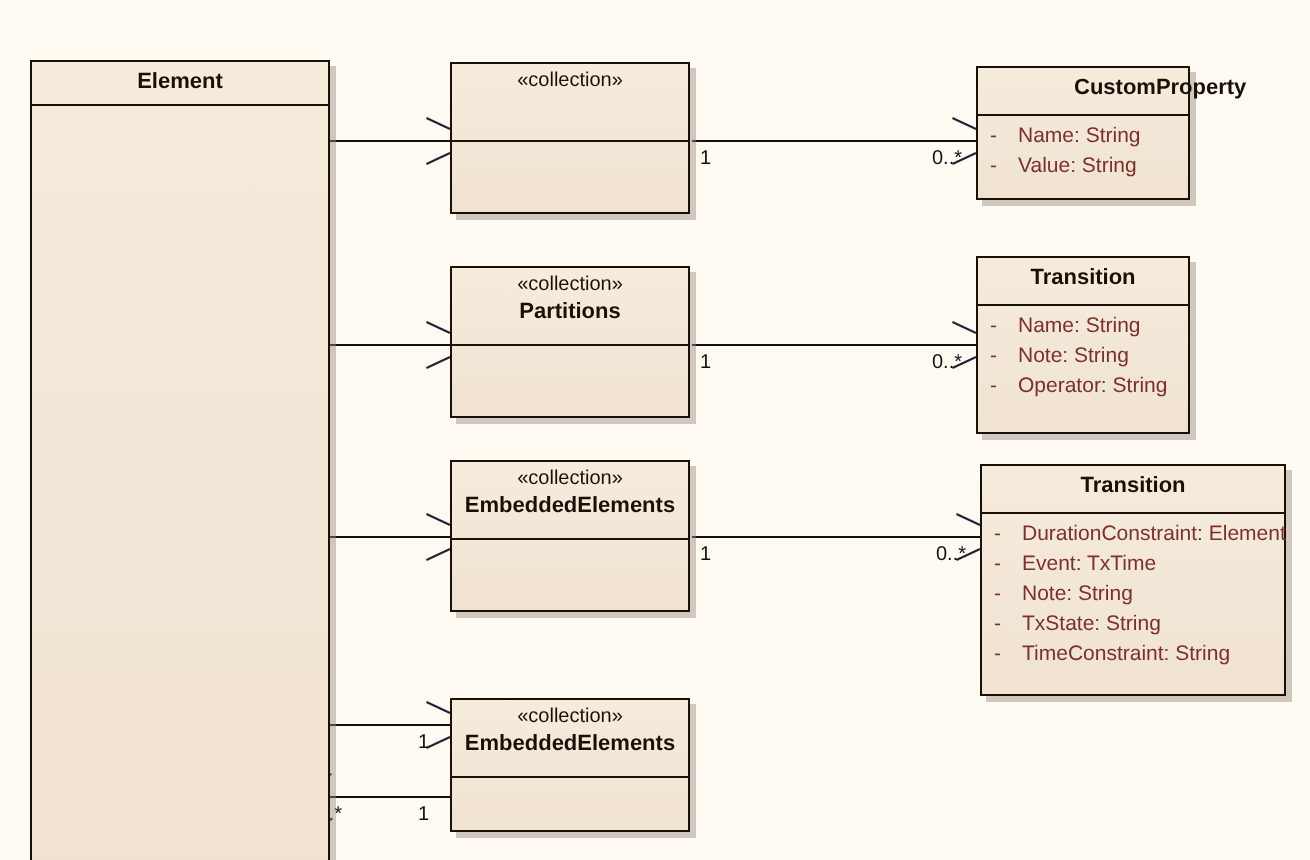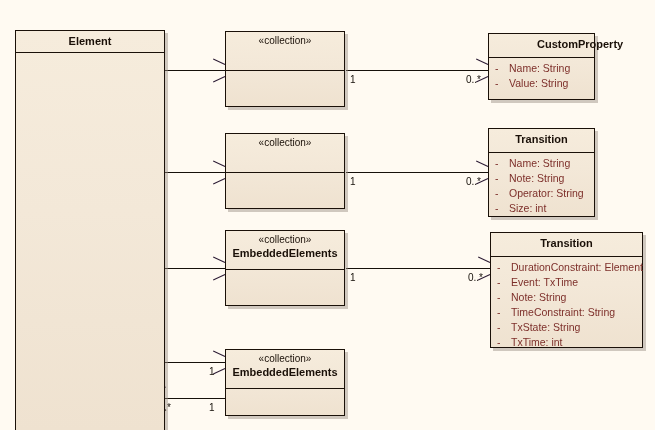--- a/index.html
+++ b/index.html
@@ -145,20 +145,21 @@
   <div class="uml-box" style="left:225px; top:31px; width:120px; height:76px;">
     <div class="uml-header" style="height:39px;">
       <span class="stereo">«collection»</span>
     </div>
     <div class="uml-body empty"></div>
   </div>
 
   <div class="uml-box" style="left:225px; top:133px; width:120px; height:76px;">
     <div class="uml-header" style="height:39px;">
       <span class="stereo">«collection»</span>
+      <span class="cname">Partitions</span>
     </div>
     <div class="uml-body empty"></div>
   </div>
 
   <div class="uml-box" style="left:225px; top:230px; width:120px; height:76px;">
     <div class="uml-header" style="height:39px;">
       <span class="stereo">«collection»</span>
       <span class="cname">EmbeddedElements</span>
     </div>
     <div class="uml-body empty"></div>
@@ -183,31 +184,29 @@
   </div>
 
   <div class="uml-box" style="left:488px; top:128px; width:107px; height:89px;">
     <div class="uml-header" style="height:24px;">
       <span class="cname">Transition</span>
     </div>
     <div class="uml-body">
       <span class="attr-row"><span class="attr-vis">-</span><span class="attr-name">Name:  String</span></span>
       <span class="attr-row"><span class="attr-vis">-</span><span class="attr-name">Note:  String</span></span>
       <span class="attr-row"><span class="attr-vis">-</span><span class="attr-name">Operator:  String</span></span>
-      <span class="attr-row"><span class="attr-vis">-</span><span class="attr-name">Size:  int</span></span>
     </div>
   </div>
 
   <div class="uml-box" style="left:490px; top:232px; width:153px; height:116px;">
     <div class="uml-header" style="height:24px;">
       <span class="cname">Transition</span>
     </div>
     <div class="uml-body">
       <span class="attr-row"><span class="attr-vis">-</span><span class="attr-name">DurationConstraint:  Element</span></span>
       <span class="attr-row"><span class="attr-vis">-</span><span class="attr-name">Event:  TxTime</span></span>
       <span class="attr-row"><span class="attr-vis">-</span><span class="attr-name">Note:  String</span></span>
+      <span class="attr-row"><span class="attr-vis">-</span><span class="attr-name">TxState:  String</span></span>
       <span class="attr-row"><span class="attr-vis">-</span><span class="attr-name">TimeConstraint:  String</span></span>
-      <span class="attr-row"><span class="attr-vis">-</span><span class="attr-name">TxState:  String</span></span>
-      <span class="attr-row"><span class="attr-vis">-</span><span class="attr-name">TxTime:  int</span></span>
     </div>
   </div>
 
 </div>
 
 </body></html>

